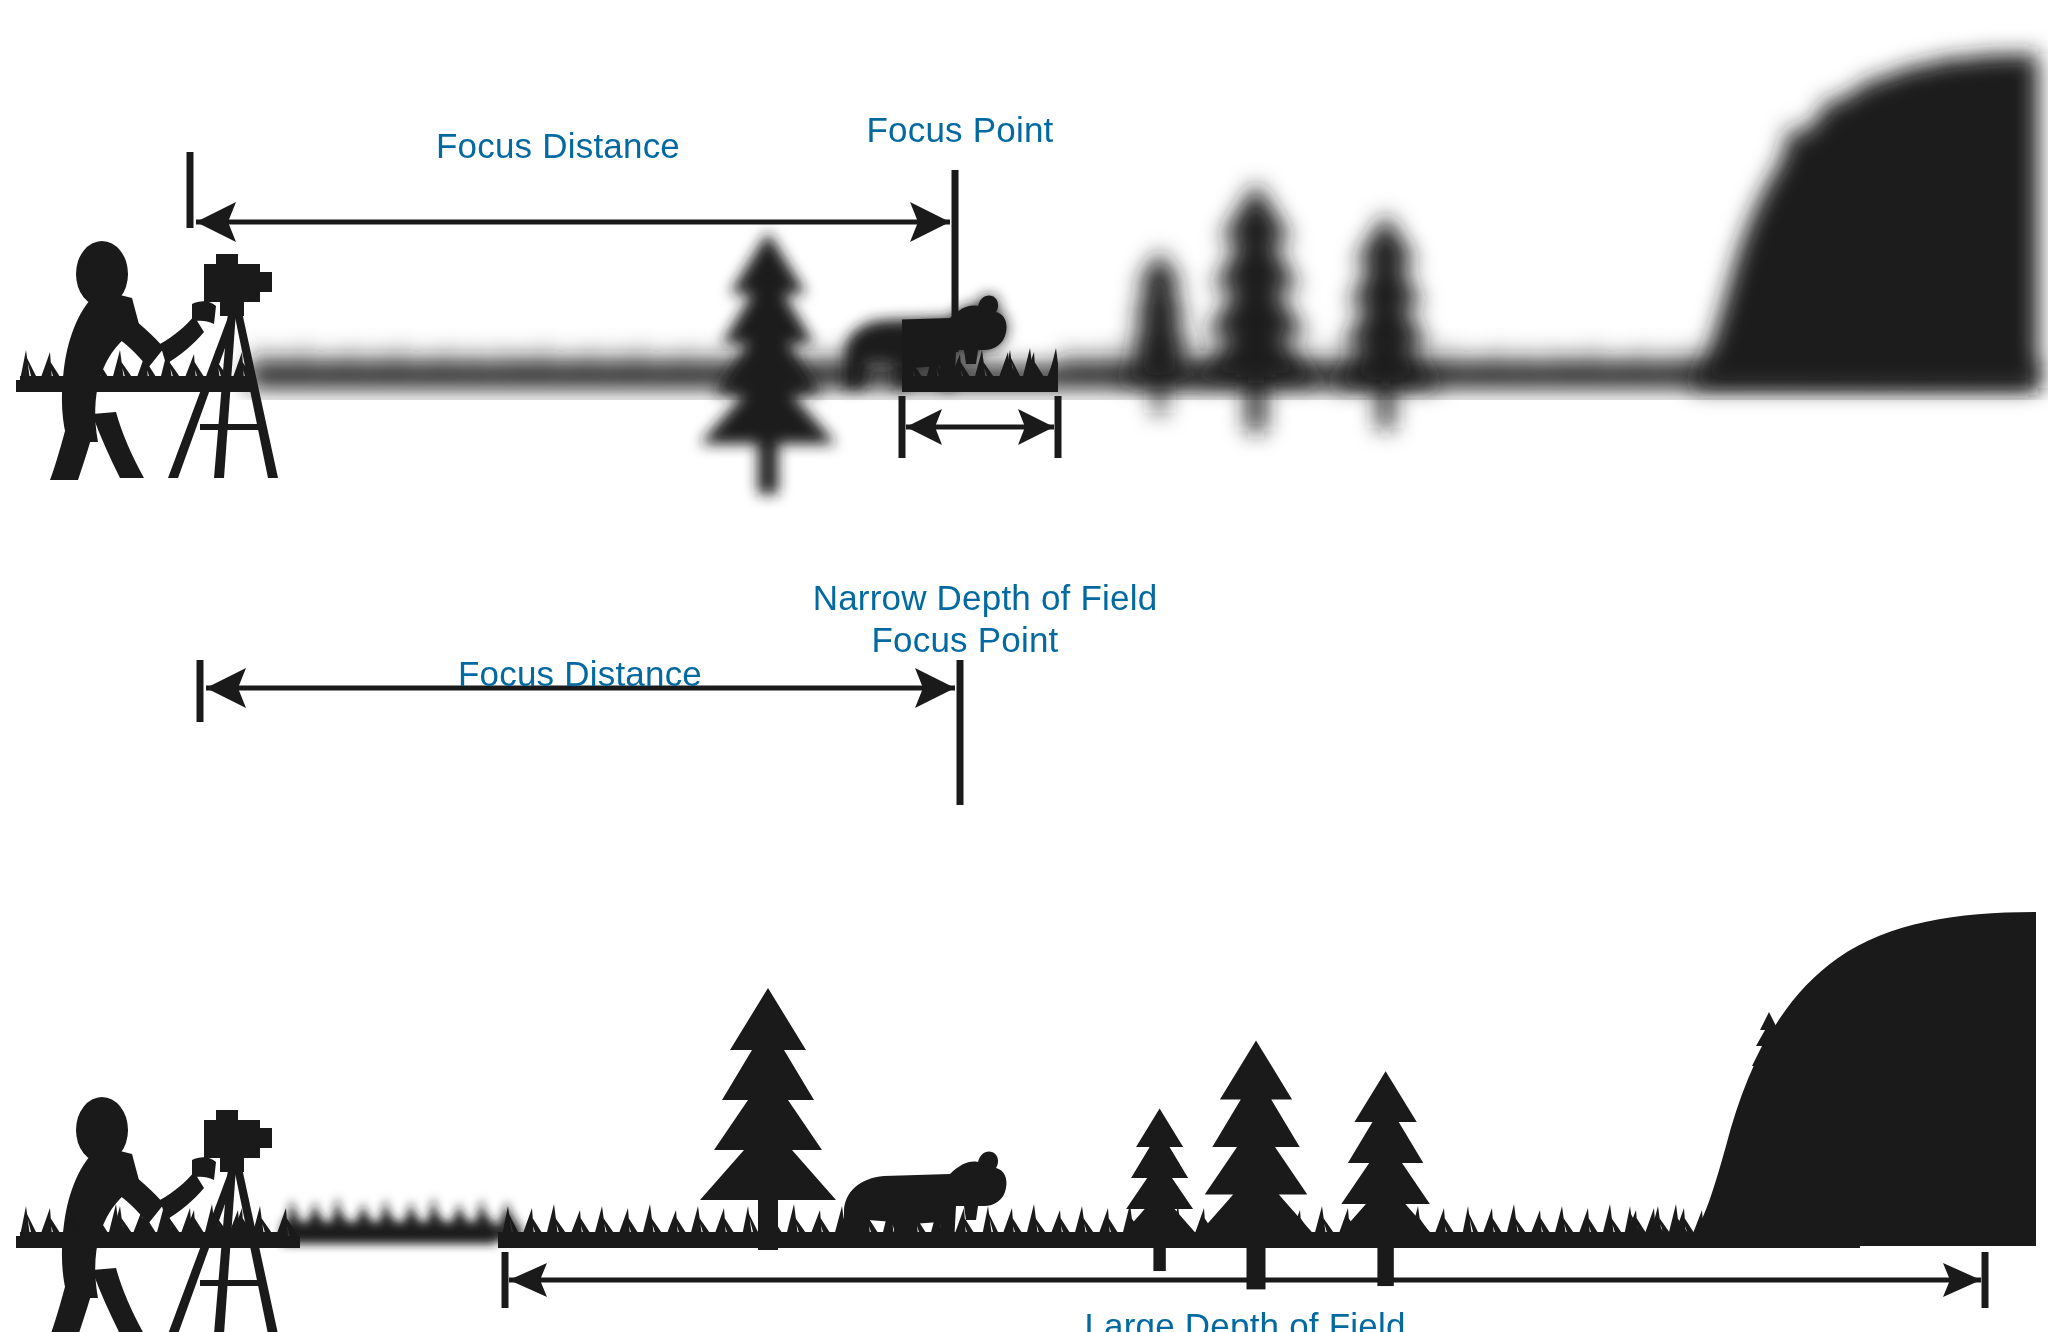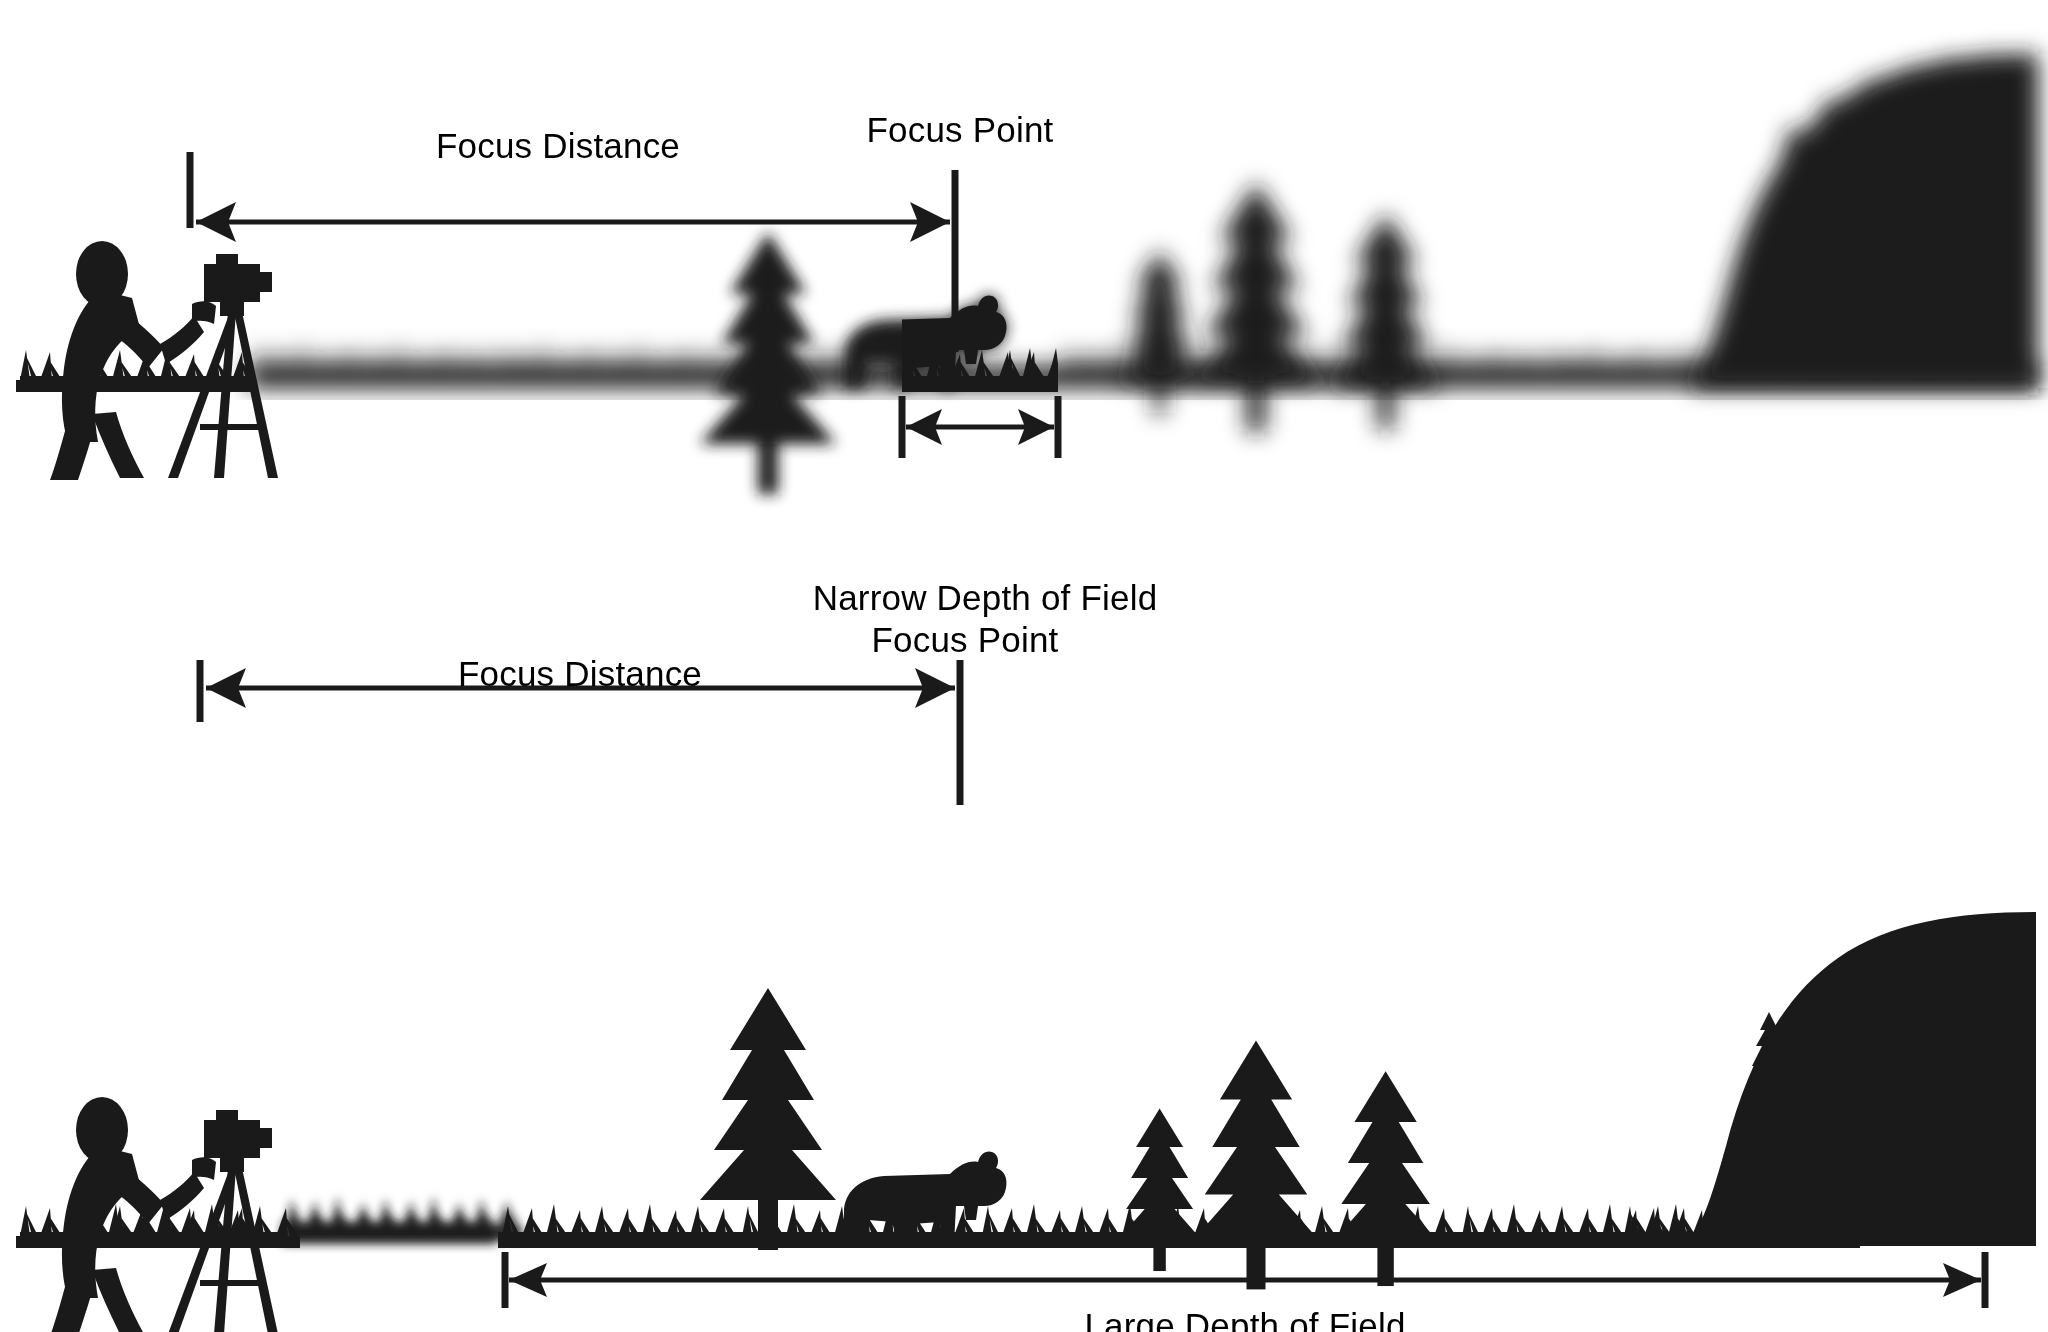--- a/index.html
+++ b/index.html
@@ -24,21 +24,21 @@
     left: 0;
     width: 2048px;
   }
   #panel-top { top: 0; height: 660px; }
   #panel-bottom { top: 660px; height: 672px; }
 
   .scene-svg { display: block; }
 
   .label {
     position: absolute;
-    color: #000000;
+    color: #0369a1;
     font-family: "Liberation Sans", sans-serif;
     font-size: 35px;
     font-weight: 400;
     letter-spacing: 0.2px;
     white-space: nowrap;
     line-height: 1;
   }
   .label.centered { transform: translateX(-50%); }
 </style>
 </head>

